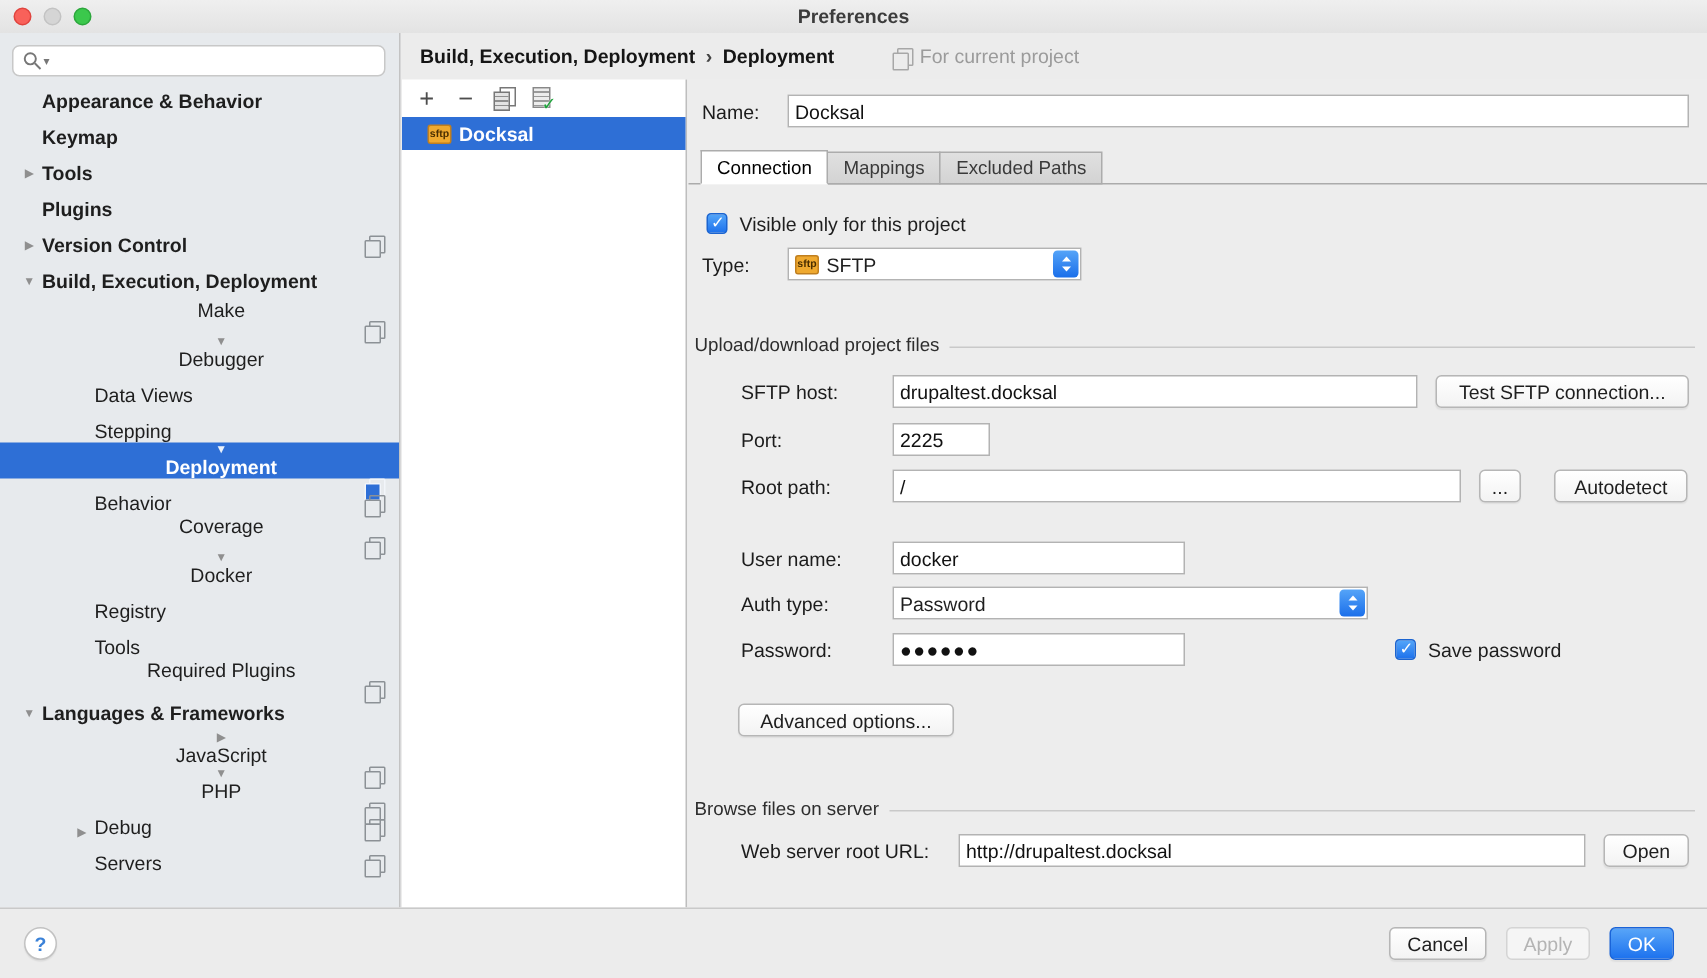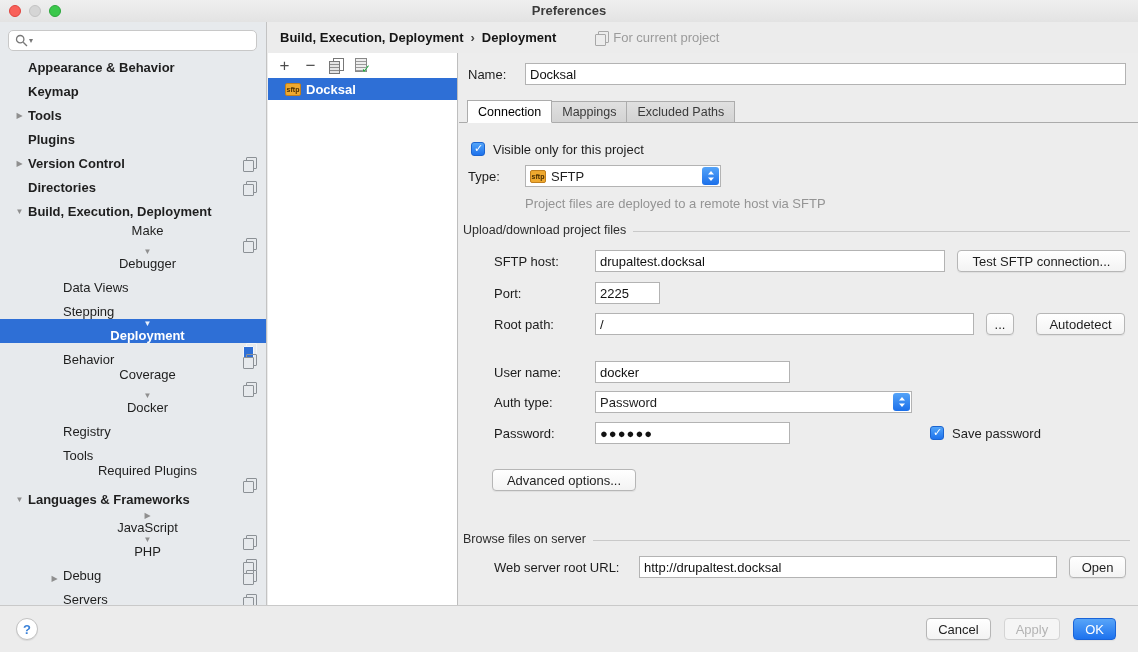--- a/index.html
+++ b/index.html
@@ -34,21 +34,21 @@
   .trow.selected .arrow{color:rgba(255,255,255,.9);}
   .proj{position:relative;width:13px;height:13px;flex:none;margin-left:auto;margin-right:10px;}
   .proj::before{content:"";position:absolute;left:3px;top:0;width:9px;height:10px;border:1px solid #8C9196;border-radius:1px;}
   .proj::after{content:"";position:absolute;left:0;top:3px;width:9px;height:10px;border:1px solid #8C9196;border-radius:1px;background:#E7EAED;}
   .trow.selected .proj::before{border-color:#F2F5FA;}
   .trow.selected .proj::after{border-color:#F2F5FA;background:#2E6FD6;}
   
   .cheader{position:absolute;left:268px;top:22px;right:0;height:31px;display:flex;align-items:center;padding-left:12px;gap:7px;}
   .crumb{font-weight:bold;color:#151515;}
   .crumb-sep{color:#444;font-weight:bold;}
-  .scope{display:flex;align-items:center;gap:5px;color:#9B9B9B;margin-left:12px;padding-left:20px;}
+  .scope{display:flex;align-items:flex-end;gap:5px;color:#9B9B9B;margin-left:12px;padding-left:20px;}
   .scope .proj{margin:0;}
   .scope .proj::before{border-color:#A7A7A7;}
   .scope .proj::after{border-color:#A7A7A7;background:#ECECEC;}
   
   .listpanel{position:absolute;left:268px;top:53px;width:190px;bottom:47px;background:#FFFFFF;border-right:1px solid #BEBEBE;}
   .ltoolbar{height:25px;display:flex;align-items:center;padding-left:8px;gap:9px;}
   .tbtn{width:17px;height:17px;display:flex;align-items:center;justify-content:center;color:#4D4D4D;font-size:17px;line-height:15px;}
   .icopy{position:relative;width:16px;height:15px;}
   .icopy::before{content:"";position:absolute;left:5px;top:0;width:9px;height:11px;border:1px solid #777;background:#fff;}
   .icopy::after{content:"";position:absolute;left:1px;top:3px;width:9px;height:11px;border:1px solid #777;background:repeating-linear-gradient(to bottom,#E3E3E3 0 2px,#8E8E8E 2px 3px);}
@@ -129,25 +129,20 @@
       <div class="trow lvl0 b">
           <span class="arrow"></span>
           <span class="tlabel">Plugins</span>
         </div>
       <div class="trow lvl0 b">
           <span class="arrow">▶</span>
           <span class="tlabel">Version Control</span>
           <span class="proj"></span>
         </div>
       <div class="trow lvl0 b">
-          <span class="arrow"></span>
-          <span class="tlabel">Directories</span>
-          <span class="proj"></span>
-        </div>
-      <div class="trow lvl0 b">
           <span class="arrow">▼</span>
           <span class="tlabel">Build, Execution, Deployment</span>
         </div>
       <div class="trow lvl1">
           <span class="arrow"></span>
           <span class="tlabel">Make</span>
           <span class="proj"></span>
         </div>
       <div class="trow lvl1">
           <span class="arrow">▼</span>
@@ -268,21 +263,20 @@
         <span>SFTP</span>
         <span class="stepper">
           <svg width="8" height="12" viewBox="0 0 8 12">
               <path d="M4 1 L7 4.4 L1 4.4 Z" fill="#fff"></path>
               <path d="M4 11 L1 7.6 L7 7.6 Z" fill="#fff"></path>
             </svg>
         </span>
       </span>
     </div>
 
-    <div class="hint" style="top:143px;">Project files are deployed to a remote host via SFTP</div>
 
     <div class="section" style="top:169px;">
       <span>Upload/download project files</span>
         <span class="line"></span>
     </div>
 
     <div class="frow" style="top:197px;left:35px;right:12px;">
       <span class="flabel" style="width:101px;">SFTP host:</span>
       <input class="tf" style="flex: 1 1 0%;" value="drupaltest.docksal">
       <button class="btn" style="margin-left:12px;width:169px;">Test SFTP connection...</button>

